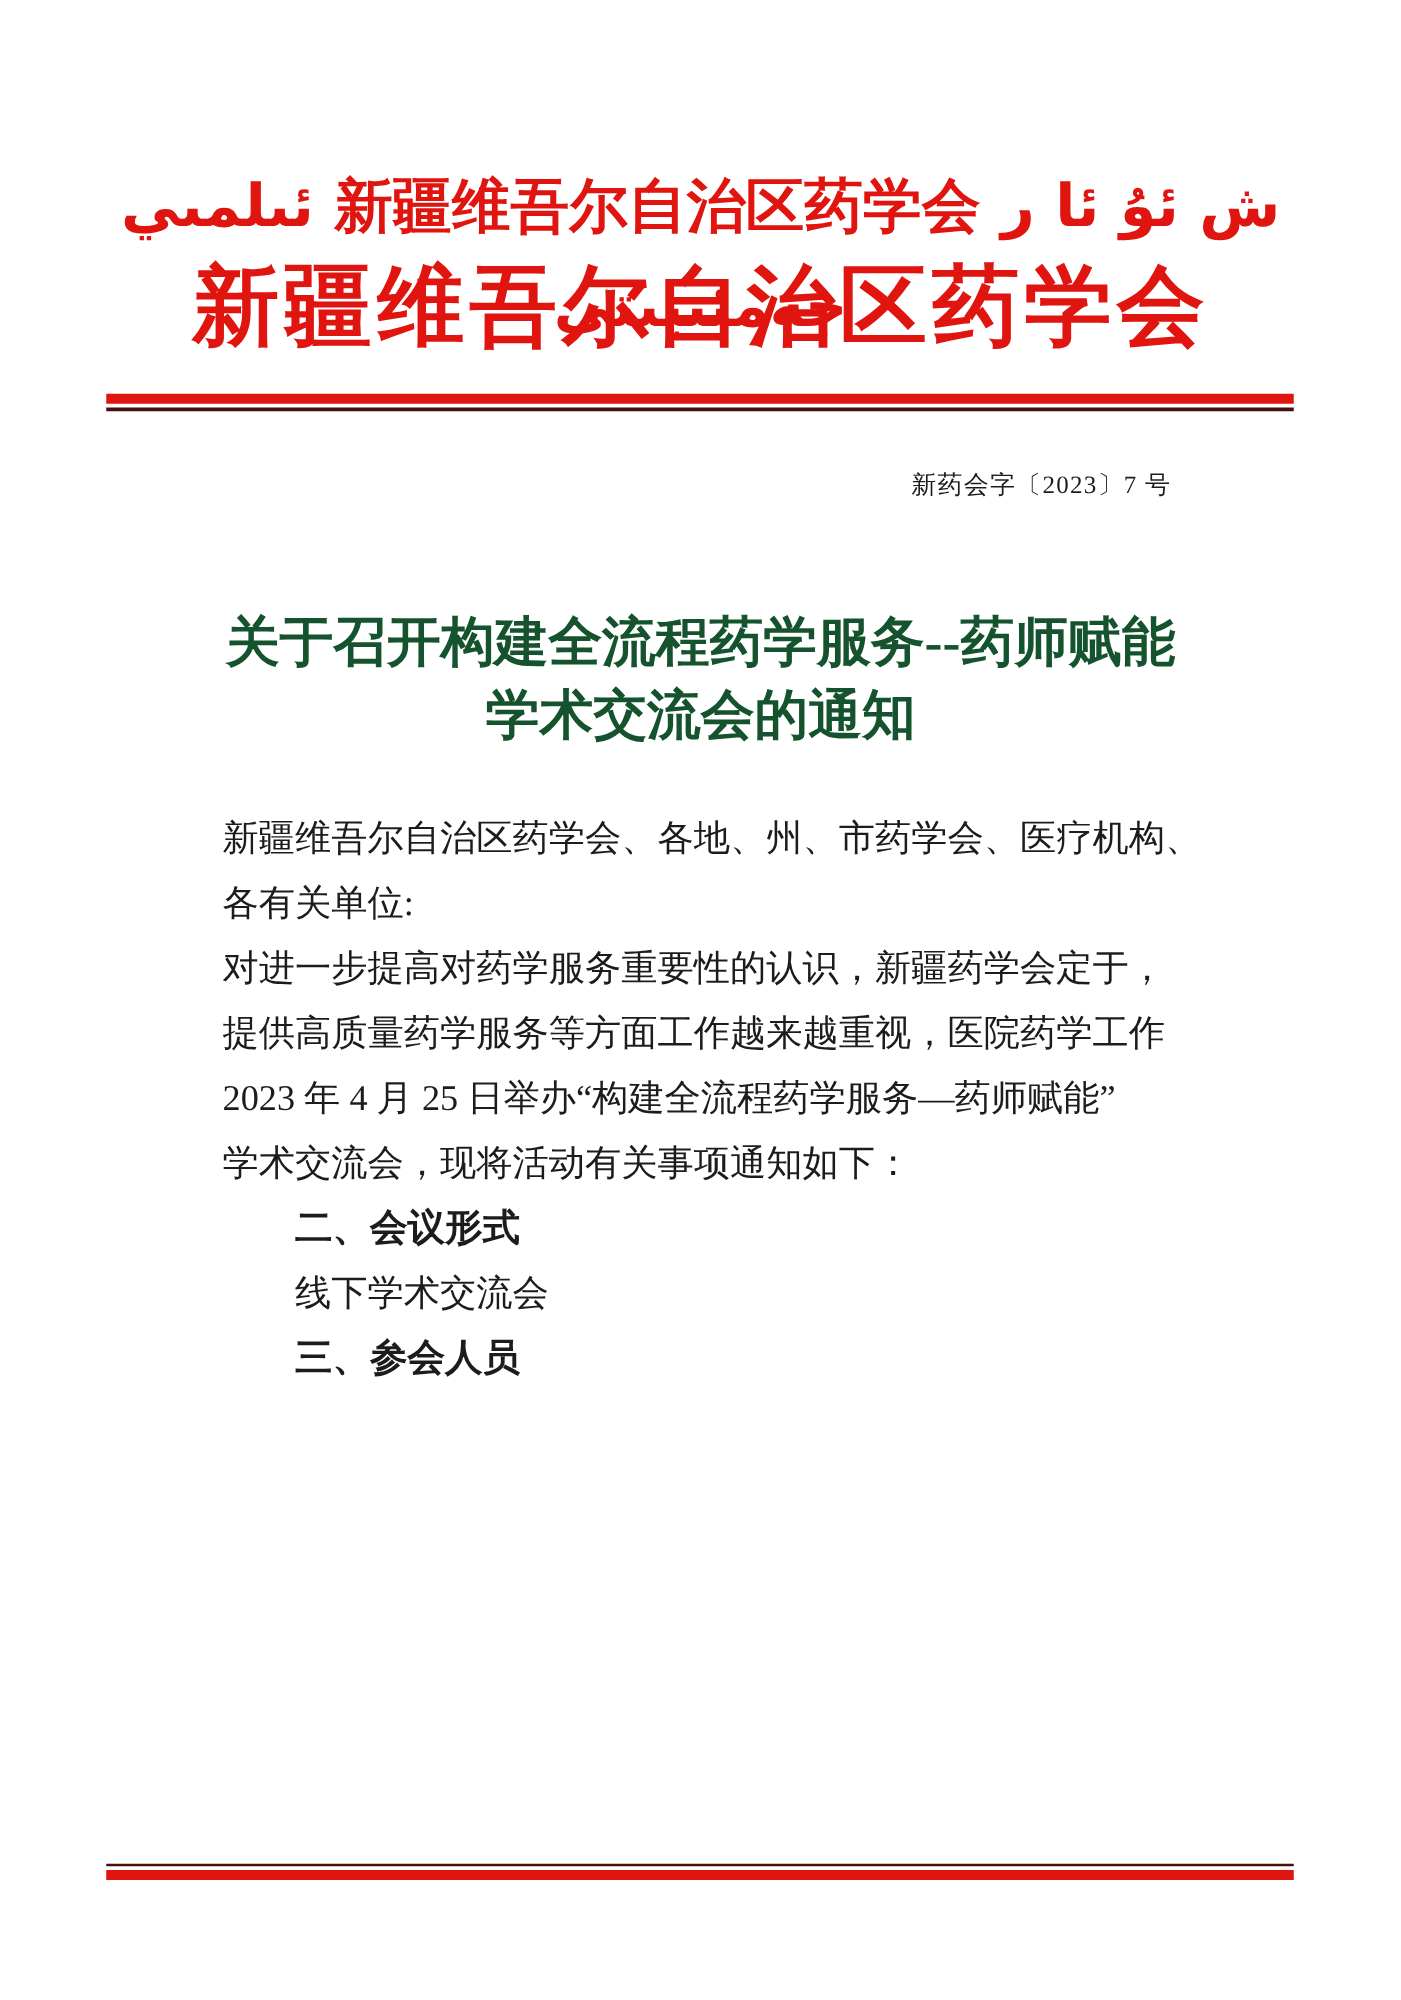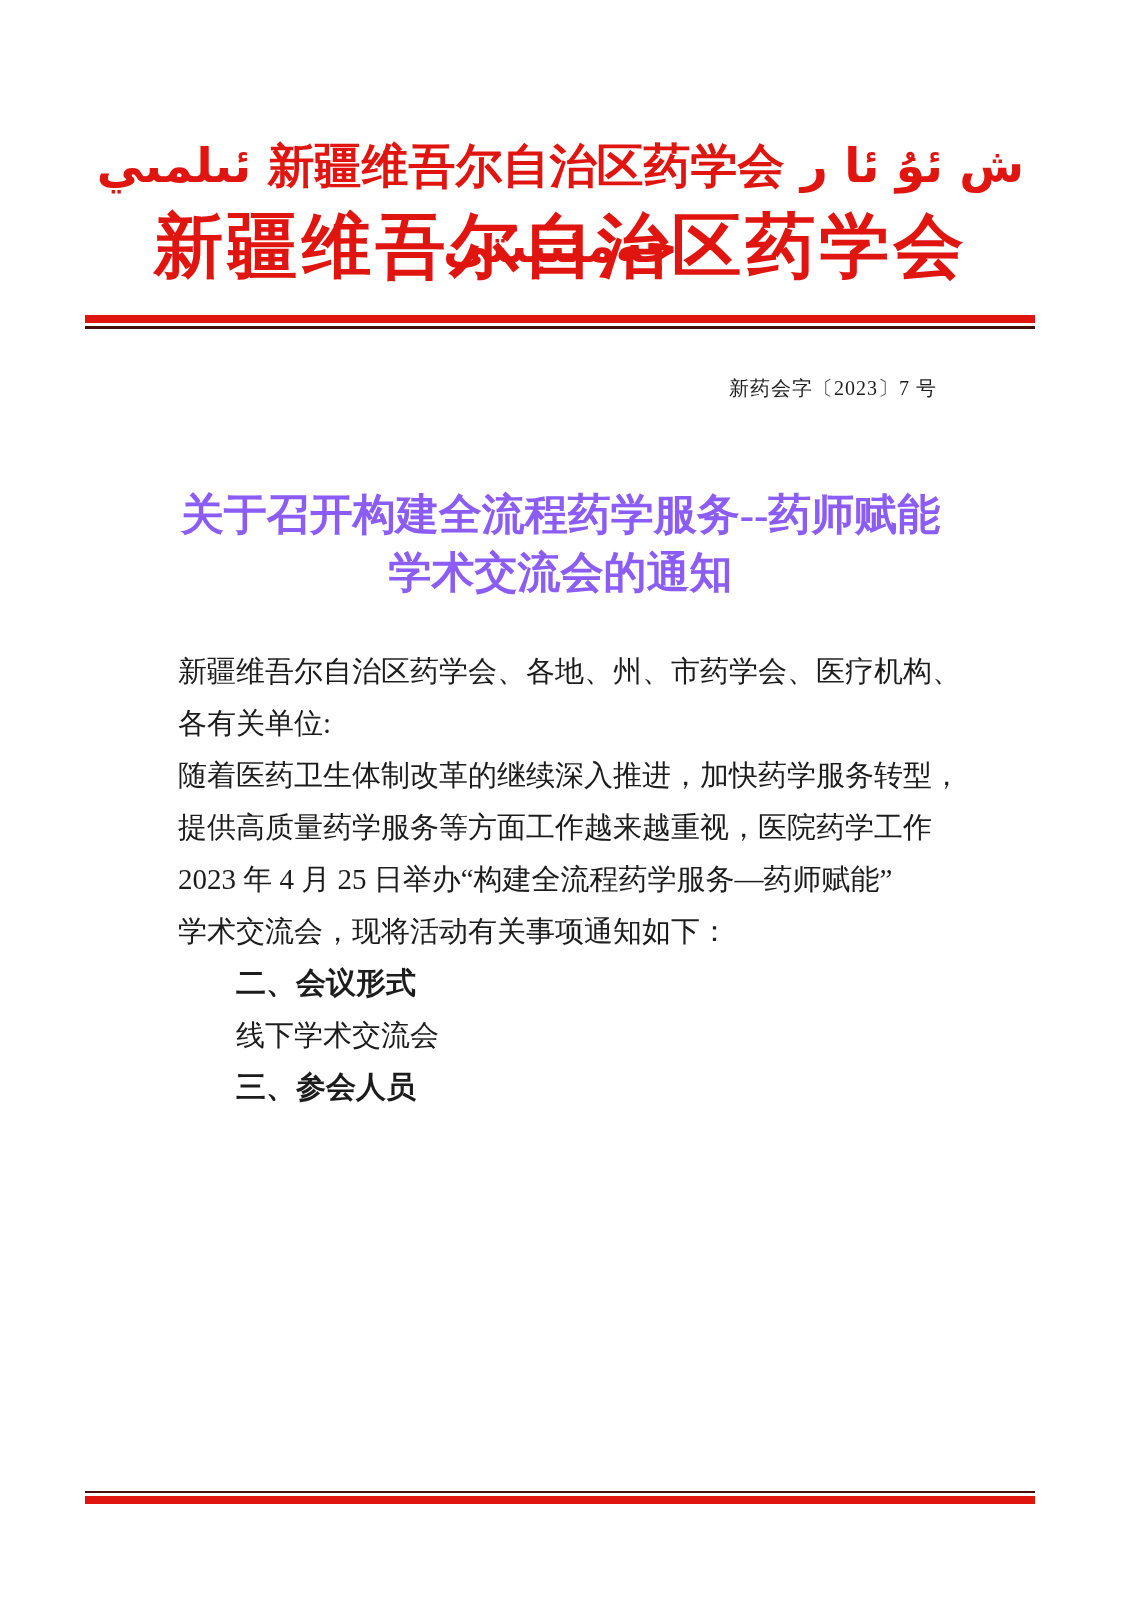--- a/index.html
+++ b/index.html
@@ -46,21 +46,21 @@
     font-size:20px; line-height:44px;
     letter-spacing:1px;
     color:var(--ink);
   }
   
   .notice-title{
     position:absolute; top:486px; left:0; width:100%;
     text-align:center;
     font-weight:bold;
     font-size:43px; line-height:58px;
-    color:#8b5cf6;
+    color:#14532d;
   }
   
   .body-block{
     position:absolute; top:645px; left:178px; width:790px;
     font-size:29px; line-height:52px;
     color:var(--ink);
   }
   .line{ height:52px; white-space:nowrap; }
   .indent{ padding-left:58px; }
   .section-heading{
@@ -88,21 +88,21 @@
   <div class="notice-title">
     <div>关于召开构建全流程药学服务--药师赋能</div>
     <div>学术交流会的通知</div>
   </div>
 
   <div class="body-block">
 
     <div class="line">新疆维吾尔自治区药学会、各地、州、市药学会、医疗机构、</div>
     <div class="line">各有关单位:</div>
 
-    <div class="line">随着医药卫生体制改革的继续深入推进，加快药学服务转型，</div>
+    <div class="line">对进一步提高对药学服务重要性的认识，新疆药学会定于，</div>
     <div class="line">提供高质量药学服务等方面工作越来越重视，医院药学工作</div>
     <div class="line">2023 年 4 月 25 日举办“构建全流程药学服务—药师赋能”</div>
     <div class="line">学术交流会，现将活动有关事项通知如下：</div>
 
 
     <div class="line indent section-heading">二、会议形式</div>
     <div class="line indent">线下学术交流会</div>
 
     <div class="line indent section-heading">三、参会人员</div>
 

